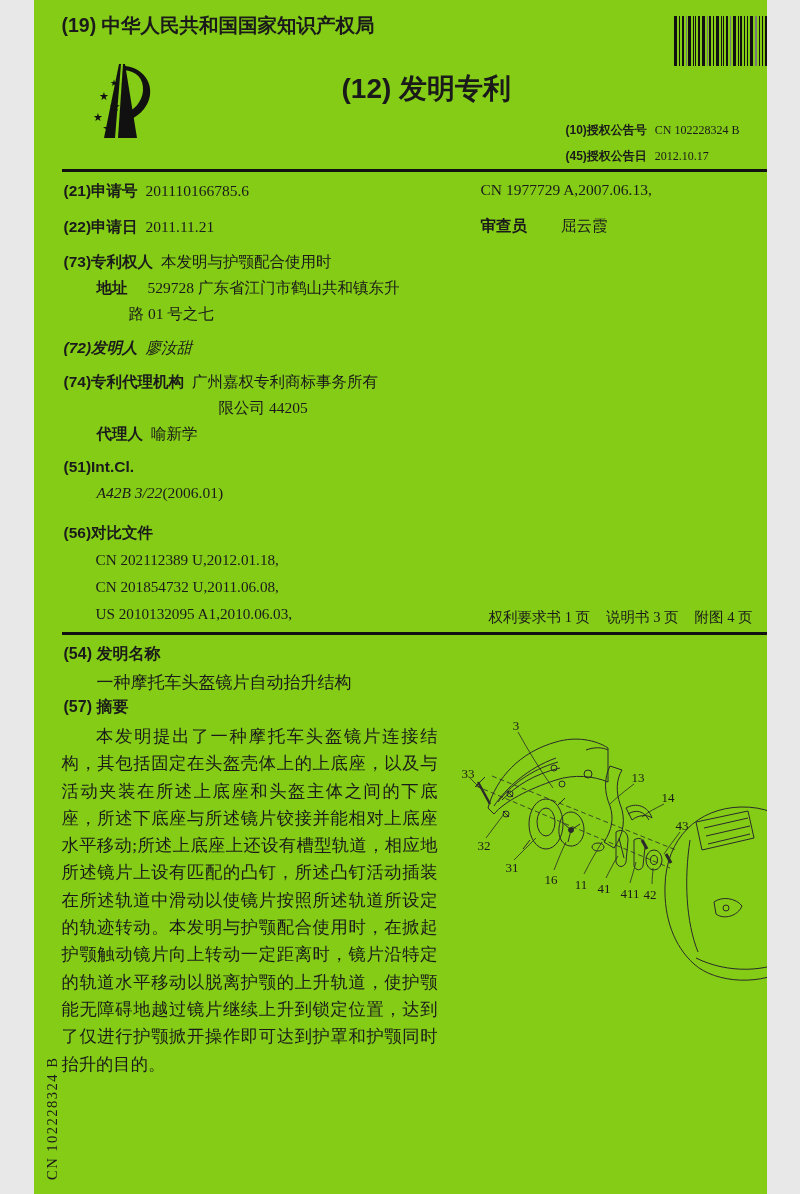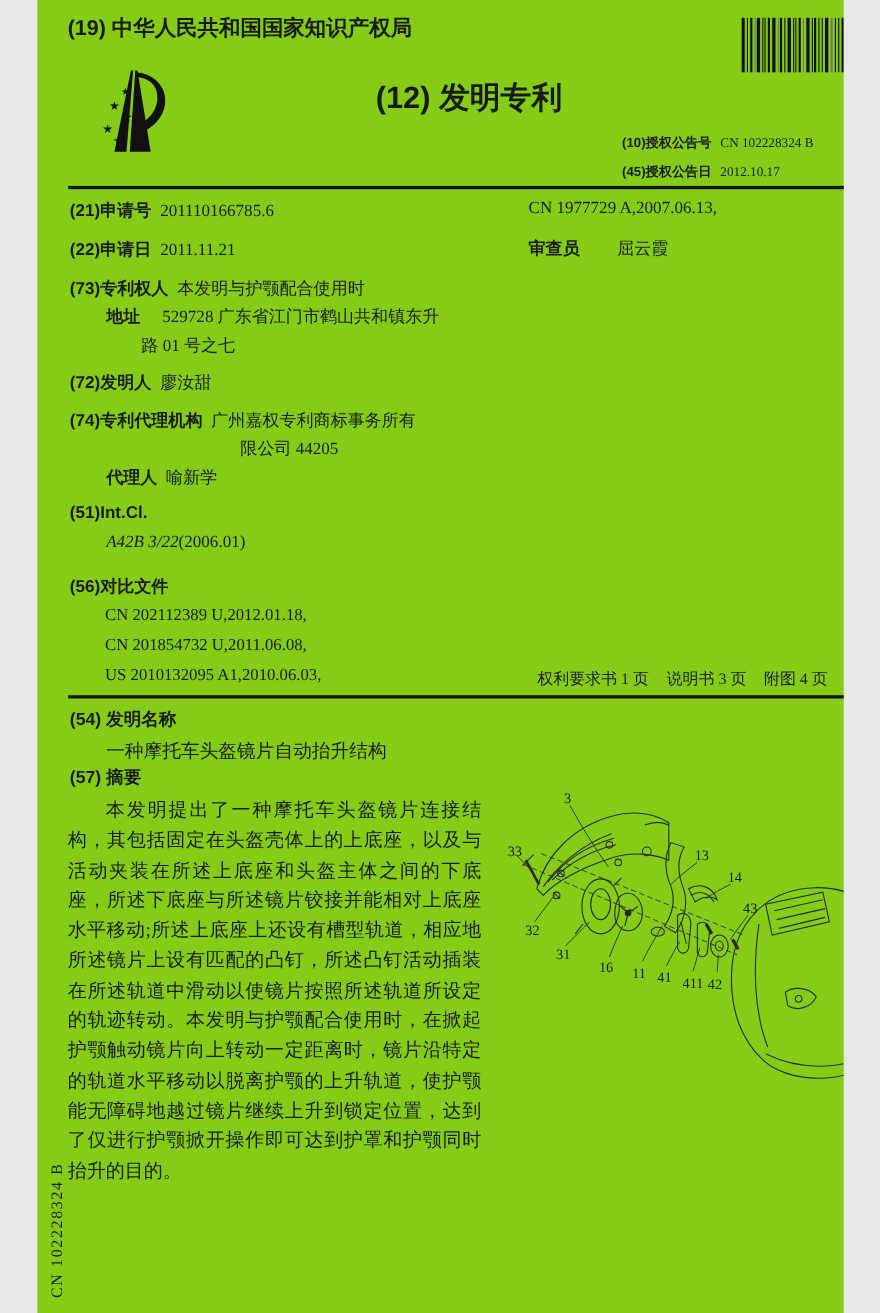--- a/index.html
+++ b/index.html
@@ -124,21 +124,21 @@
     <span class="lbl">(73)专利权人</span>
     <span class="val">本发明与护颚配合使用时</span>
   </div>
   <div class="row bib gap8" style="left:63px;top:278px;gap:12px;">
     <span class="lbl">地址</span>
     <span class="val">529728 广东省江门市鹤山共和镇东升</span>
   </div>
   <div class="row bib" style="left:95px;top:304px;">
     <span class="val">路 01 号之七</span>
   </div>
-  <div class="row bib gap8" style="left:30px;top:338px;">
+  <div class="row bib gap8" style="left:30px;top:338px;font-style:italic;">
     <span class="lbl">(72)发明人</span>
     <span class="val">廖汝甜</span>
   </div>
   <div class="row bib gap8" style="left:30px;top:372px;">
     <span class="lbl">(74)专利代理机构</span>
     <span class="val">广州嘉权专利商标事务所有</span>
   </div>
   <div class="row bib" style="left:185px;top:398px;">
     <span class="val">限公司 44205</span>
   </div>

